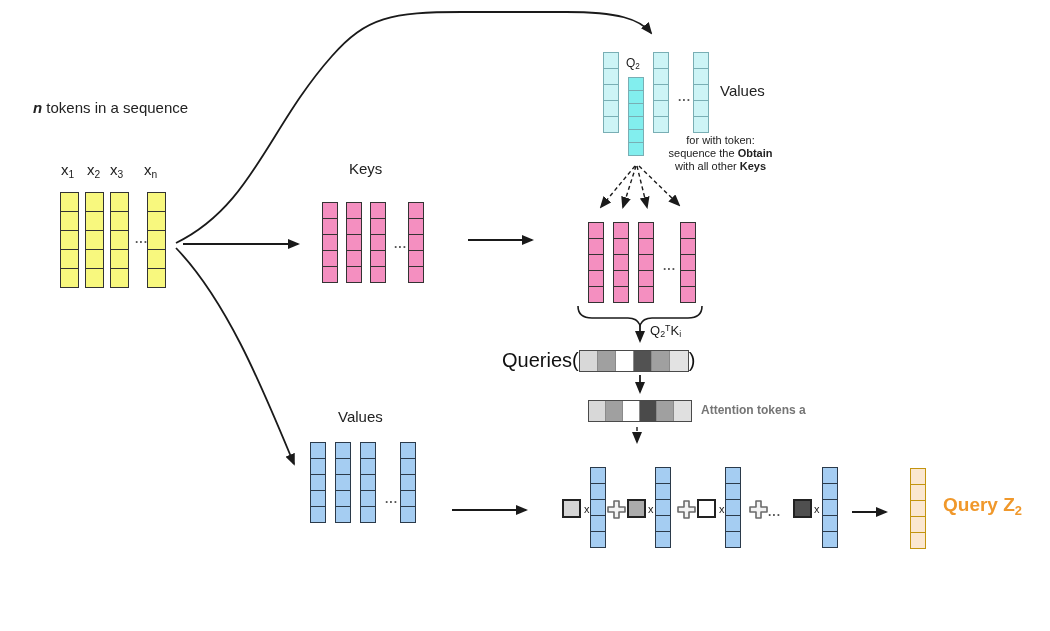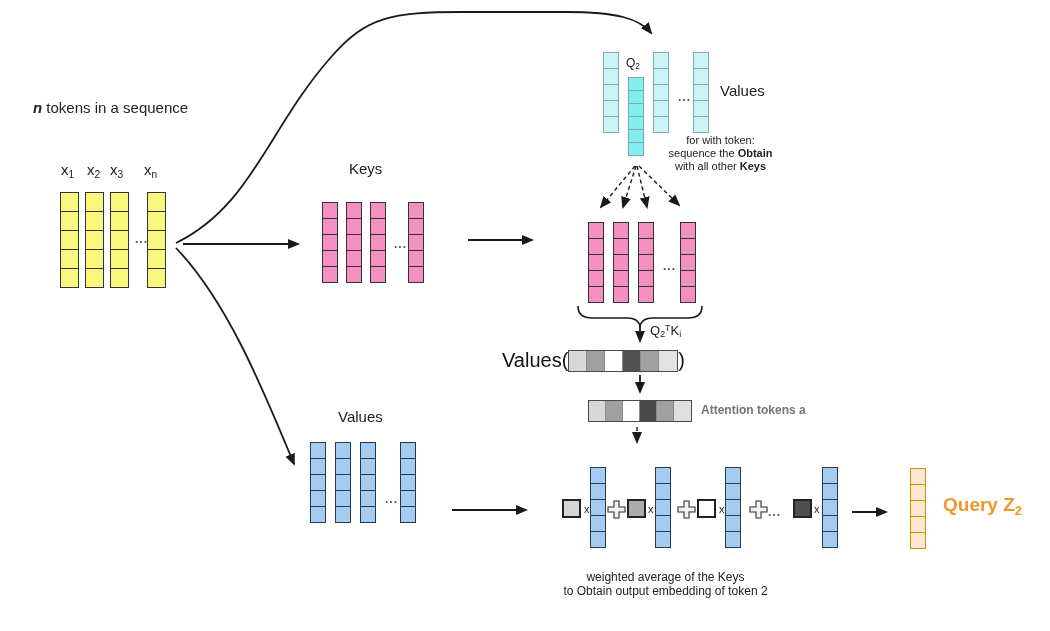--- a/index.html
+++ b/index.html
@@ -251,21 +251,21 @@
         <div class="cell" style="background: rgb(244, 143, 192); border-color: rgb(51, 51, 51);"></div>
         <div class="cell" style="background: rgb(244, 143, 192); border-color: rgb(51, 51, 51);"></div>
         <div class="cell" style="background: rgb(244, 143, 192); border-color: rgb(51, 51, 51);"></div>
         <div class="cell" style="background: rgb(244, 143, 192); border-color: rgb(51, 51, 51);"></div>
       </div>
     </div>
 
   <div class="t" id="score-label"><span>Q</span><sub class="s">2</sub><sup class="s">T</sup><span>K</span><sub class="s">i</sub></div>
 
   <div id="softmax-wrap">
-    <span id="softmax-open">Values(</span>
+    <span id="softmax-open">Queries(</span>
     <span class="cellrow row-softmax" style="position:static;">
         <span class="gcell" style="background: rgb(216, 216, 216);"></span>
         <span class="gcell" style="background: rgb(160, 160, 160);"></span>
         <span class="gcell" style="background: rgb(255, 255, 255);"></span>
         <span class="gcell" style="background: rgb(82, 82, 82);"></span>
         <span class="gcell" style="background: rgb(160, 160, 160);"></span>
         <span class="gcell" style="background: rgb(227, 227, 227);"></span>
       </span>
     <span id="softmax-close">)</span>
   </div>
@@ -378,18 +378,14 @@
       <div class="col">
         <div class="cell" style="background: rgb(251, 231, 208); border-color: rgb(195, 148, 15);"></div>
         <div class="cell" style="background: rgb(251, 231, 208); border-color: rgb(195, 148, 15);"></div>
         <div class="cell" style="background: rgb(251, 231, 208); border-color: rgb(195, 148, 15);"></div>
         <div class="cell" style="background: rgb(251, 231, 208); border-color: rgb(195, 148, 15);"></div>
         <div class="cell" style="background: rgb(251, 231, 208); border-color: rgb(195, 148, 15);"></div>
       </div>
     </div>
   <div class="t" id="output-label" style="color: rgb(240, 152, 43);"><span>Query Z</span><sub class="s">2</sub></div>
 
-  <div id="caption">
-    <div>weighted average of the Keys</div>
-    <div>to Obtain output embedding of token 2</div>
-  </div>
 
 </div>
 
 </body></html>

